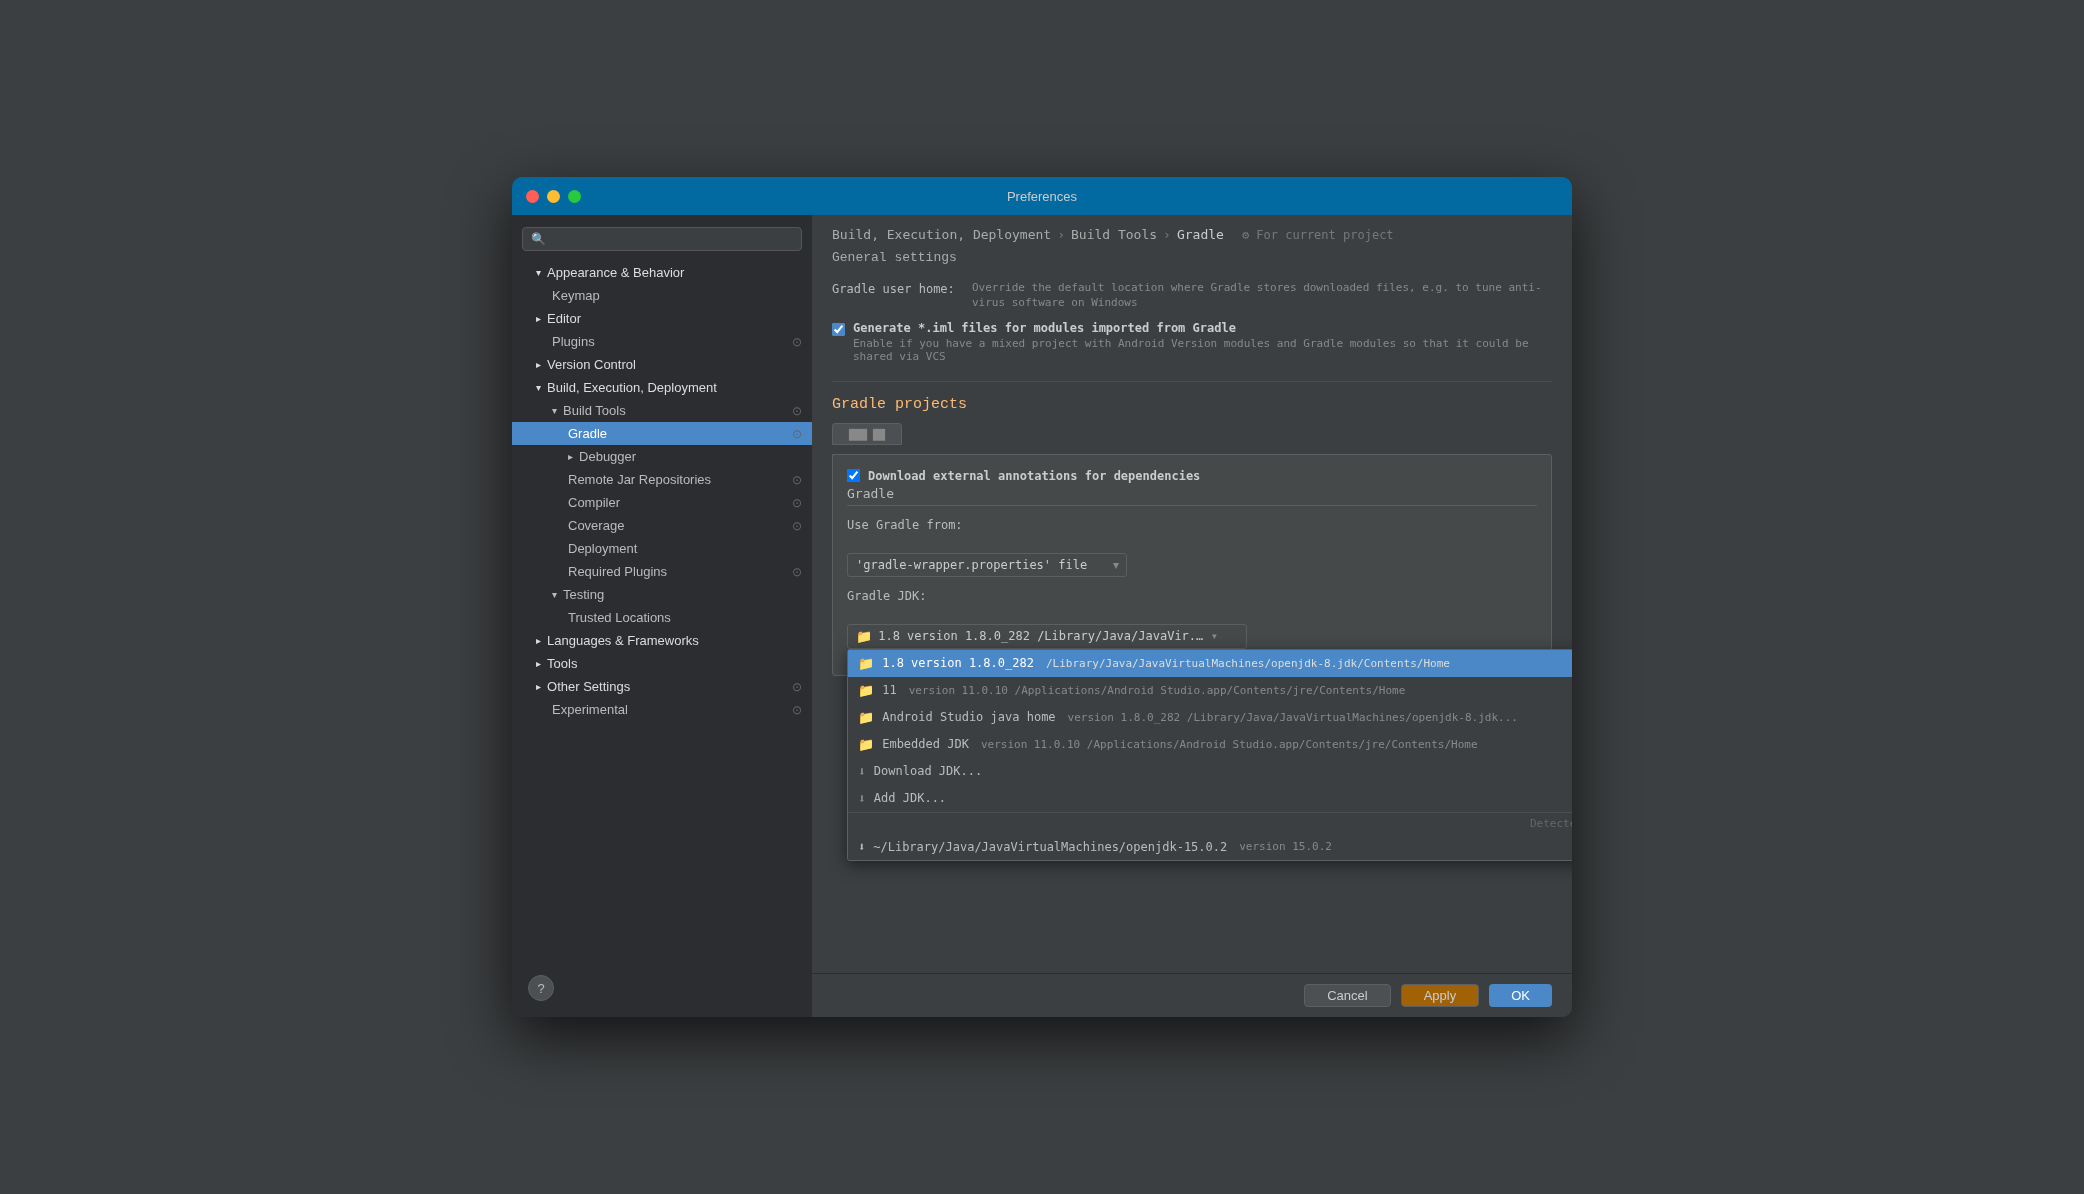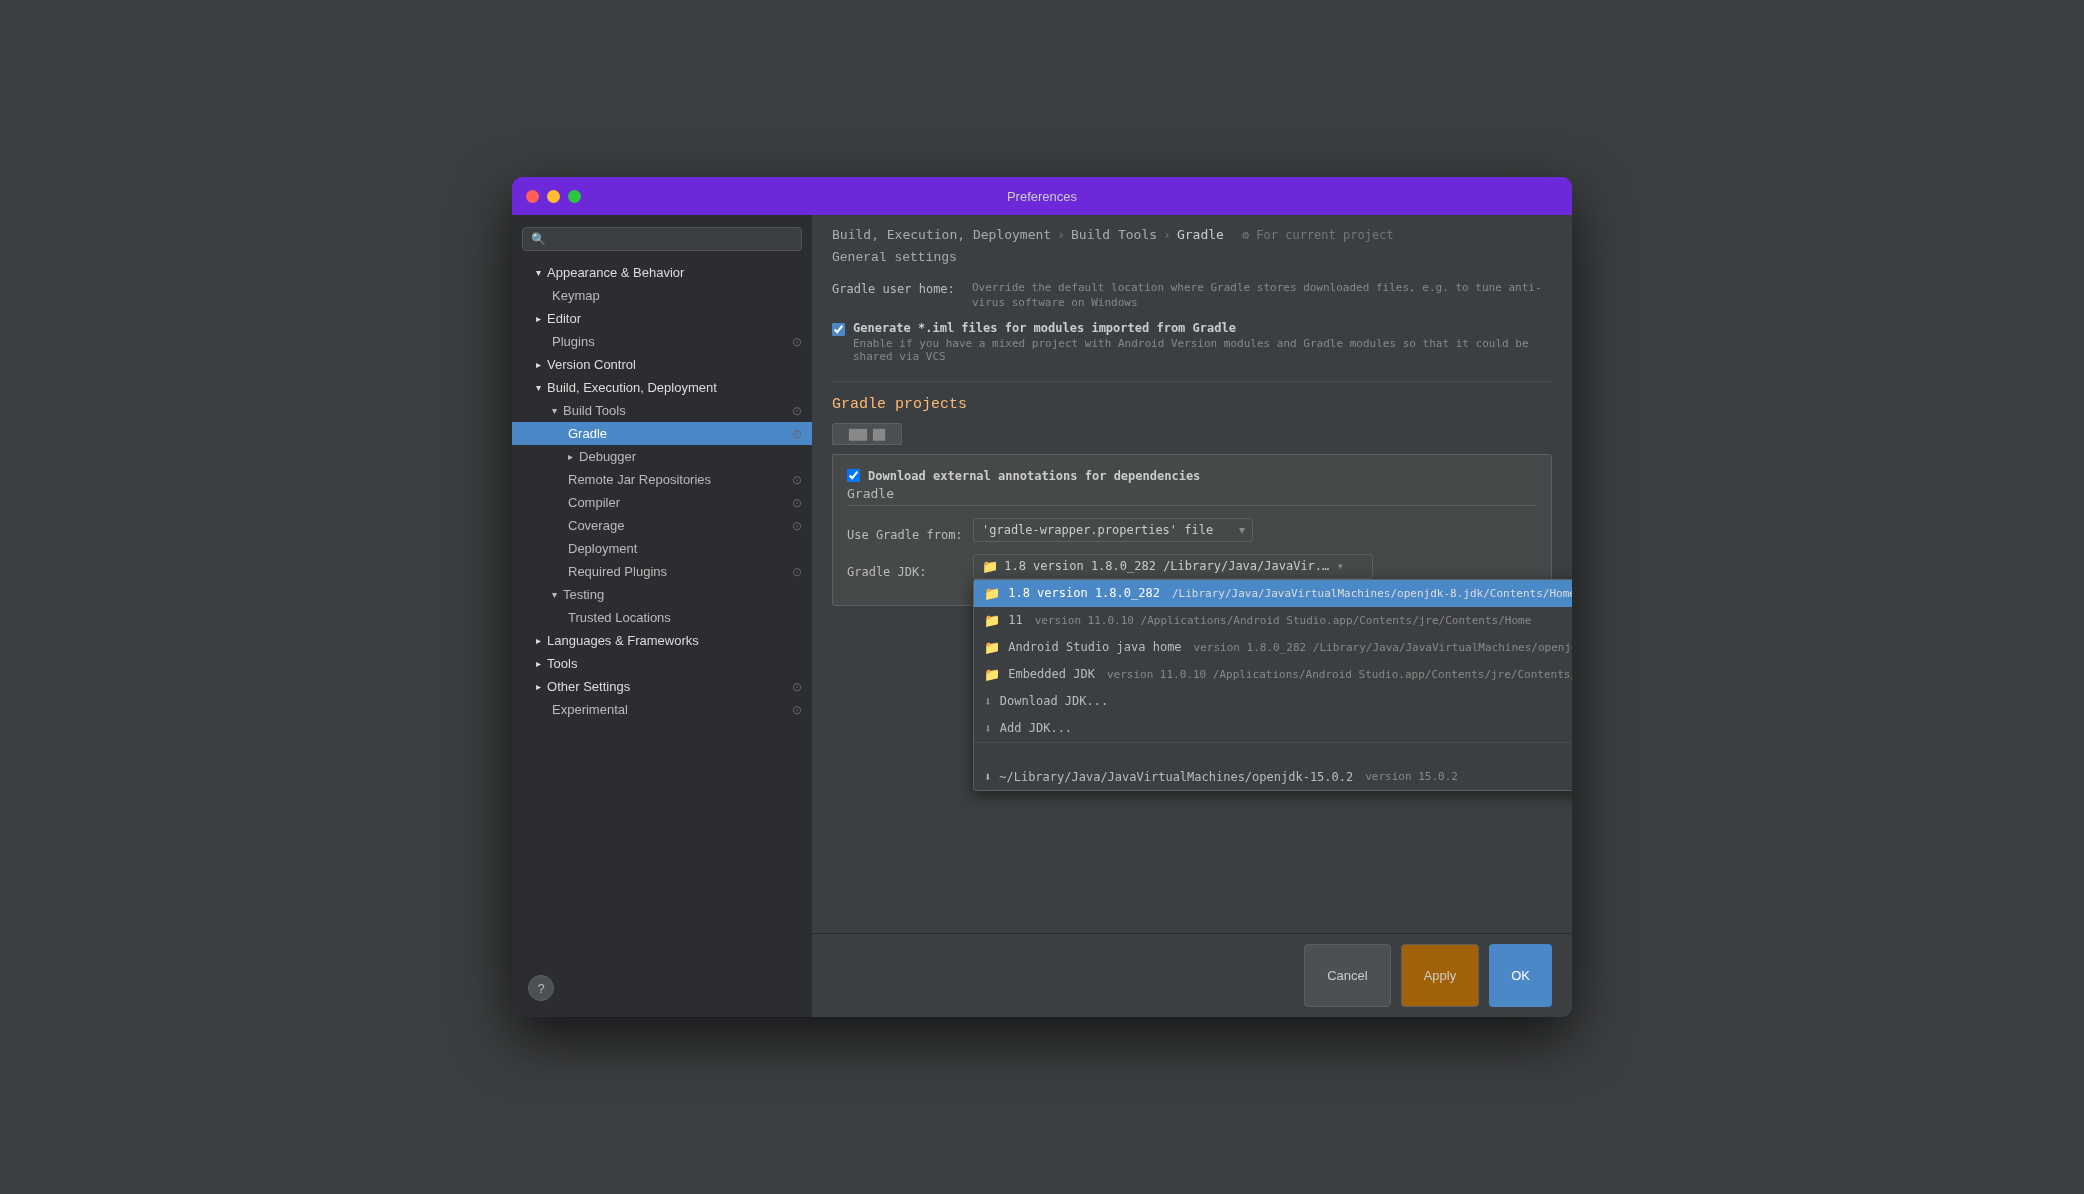--- a/index.html
+++ b/index.html
@@ -16,21 +16,21 @@
       min-height: 840px;
       background: #3c3f41;
       border-radius: 10px;
       box-shadow: 0 20px 60px rgba(0,0,0,0.7);
       display: flex;
       flex-direction: column;
       overflow: hidden;
       position: relative;
     }
     .titlebar {
-      background: #6d28d9;
+      background: #0369a1;
       height: 38px;
       display: flex;
       align-items: center;
       justify-content: center;
       position: relative;
       flex-shrink: 0;
     }
     .traffic-lights {
       position: absolute;
       left: 14px;
@@ -236,23 +236,24 @@
     .gradle-section-title {
       font-size: 13px;
       color: #bbb;
       margin-bottom: 12px;
       font-family: monospace;
       border-bottom: 1px solid #5c5f60;
       padding-bottom: 4px;
     }
     .select-row {
       display: flex;
-      align-items: flex-end;
-      gap: 6px;
+      align-items: flex-start;
+      gap: 21px;
       margin-bottom: 12px;
+      flex-direction: column;
     }
     .select-label {
       font-size: 12px;
       color: #bbb;
       min-width: 120px;
       font-family: monospace;
     }
     .styled-select {
       background: #45494a;
       border: 1px solid #5c5f60;
@@ -352,21 +353,21 @@
     .footer {
       background: #3c3f41;
       padding: 10px 20px;
       display: flex;
       justify-content: flex-end;
       gap: 10px;
       border-top: 1px solid #2b2d30;
       flex-shrink: 0;
     }
     .btn {
-      padding: 23px 22px;
+      padding: 3px 22px;
       border-radius: 4px;
       font-size: 13px;
       cursor: pointer;
       border: none;
       outline: none;
     }
     .btn-cancel {
       background: #4c5052;
       color: #ccc;
       border: 1px solid #5c6062;

